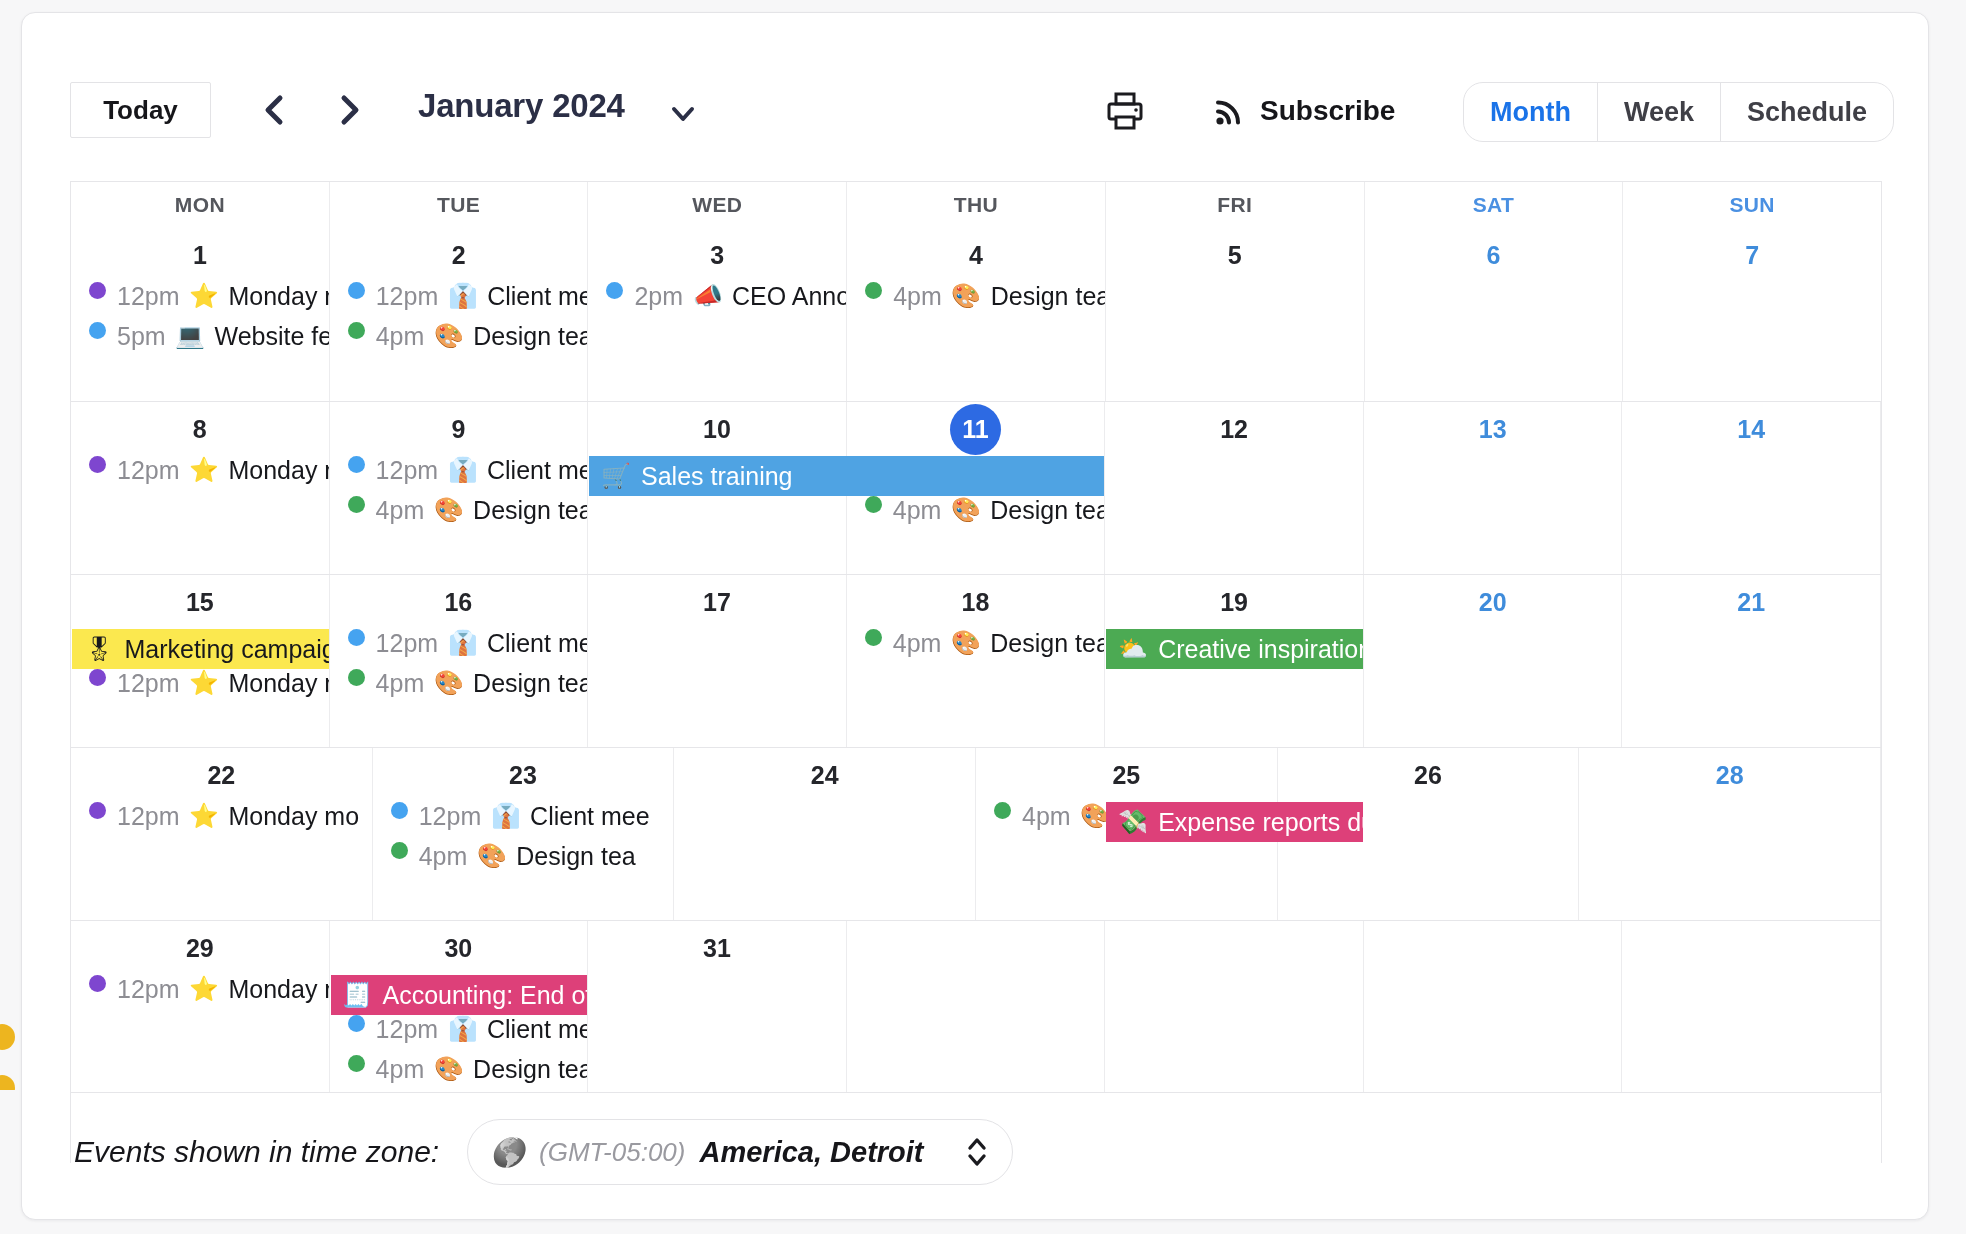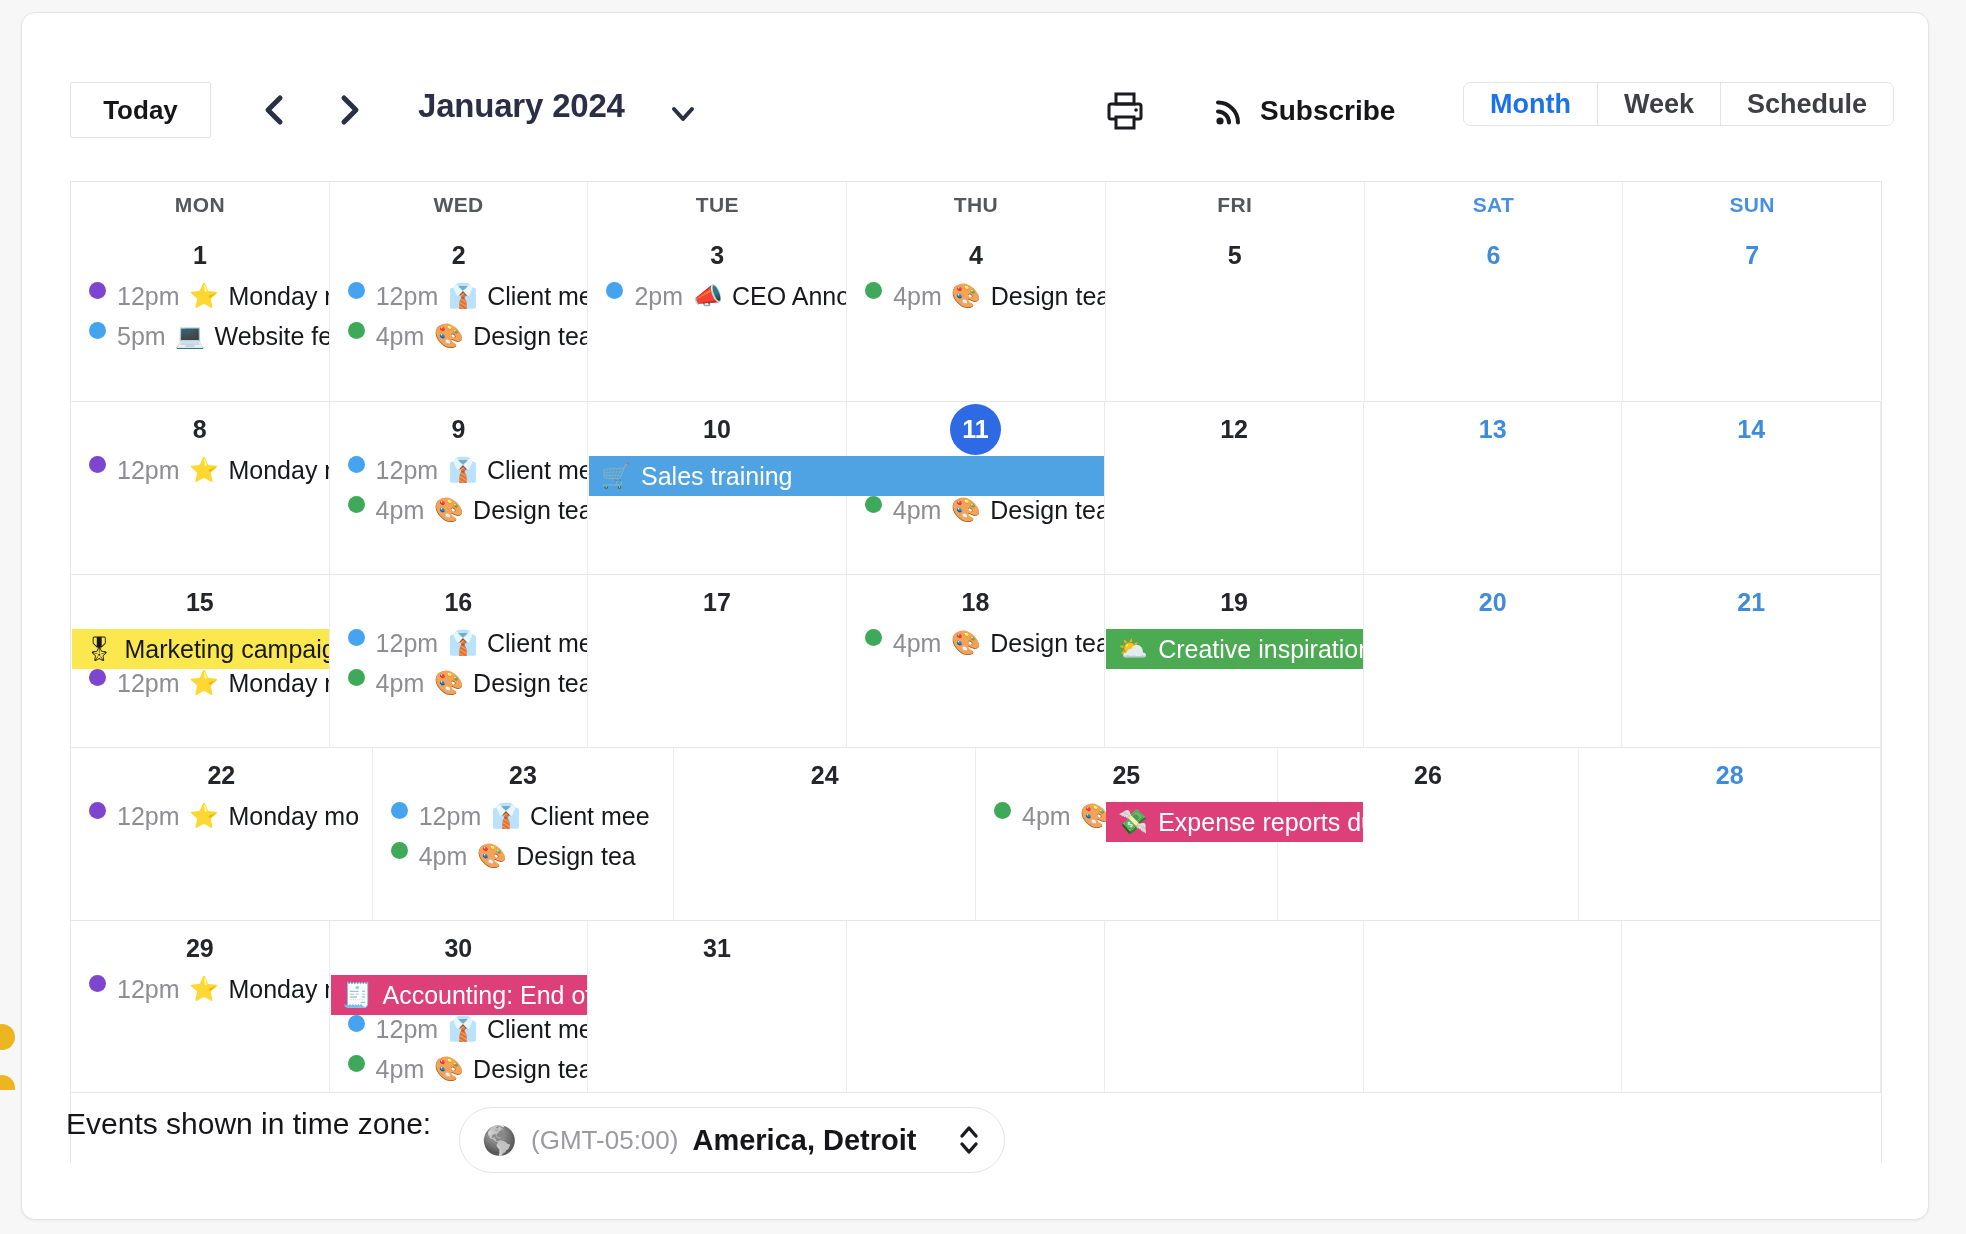--- a/index.html
+++ b/index.html
@@ -141,24 +141,24 @@
     color: #16161a;
     font-size: 28px;
     font-weight: bold;
     white-space: nowrap;
   }
 
   .viewtoggle {
     position: absolute;
     left: 1441px;
     top: 69px;
-    height: 44px;
+    height: 60px;
     display: flex;
     border: 1px solid #e3e3e6;
-    border-radius: 7px;
+    border-radius: 20px;
     background: #fff;
     overflow: hidden;
   }
   .viewtoggle .vt {
     display: flex;
     align-items: center;
     justify-content: center;
     padding: 0 26px;
     font-size: 27px;
     font-weight: bold;
@@ -286,26 +286,27 @@
     overflow: hidden;
     cursor: pointer;
     z-index: 3;
   }
   .banner .emoji { margin-right: 10px; font-size: 24px; }
   .banner.dark-text { color: #17181c; }
 
   
   .footer {
     position: absolute;
-    left: 44px;
+    left: 52px;
     top: 1094px;
     width: 1812px;
     height: 90px;
     display: flex;
-    align-items: flex-start;
+    align-items: center;
+    font-style: italic;
   }
   .footer .flabel {
     font-size: 30px;
     color: #16161a;
     margin-right: 28px;
     white-space: nowrap;
   }
   .tz-select {
     display: flex;
     align-items: center;
@@ -388,22 +389,22 @@
       <div class="viewtoggle">
         <div class="vt active">Month</div>
         <div class="vt">Week</div>
         <div class="vt">Schedule</div>
       </div>
     </div>
 
     <div class="grid">
       <div class="dow-row" id="dow-row">
           <div class="dow">MON</div>
+          <div class="dow">TUE</div>
           <div class="dow">WED</div>
-          <div class="dow">TUE</div>
           <div class="dow">THU</div>
           <div class="dow">FRI</div>
           <div class="dow weekend">SAT</div>
           <div class="dow weekend">SUN</div>
         </div>
       <div id="weeks-host">
           <div class="week">
             <div class="day">
               <div class="daynum">1</div>
               <div class="events">

